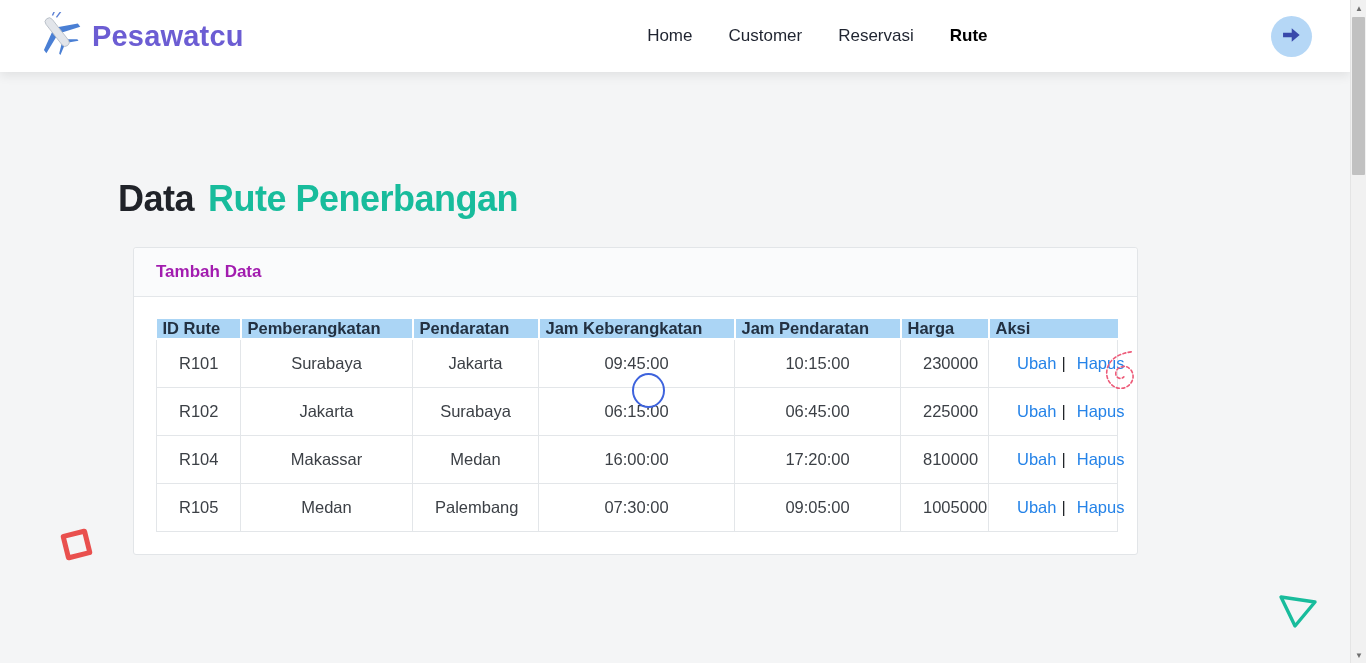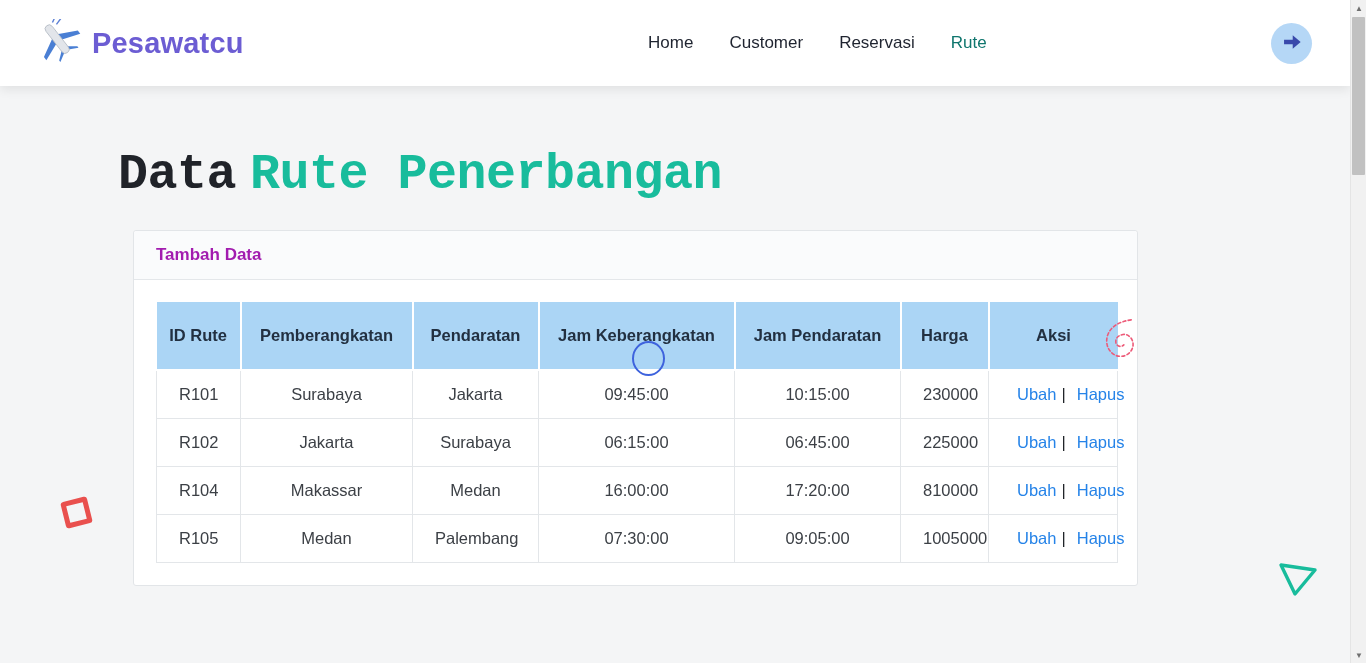--- a/index.html
+++ b/index.html
@@ -3,38 +3,38 @@
 <meta charset="utf-8">
 <style>
   * { box-sizing: border-box; margin: 0; padding: 0; }
   html,body { width:1366px; height:663px; overflow:hidden; }
   body { font-family:"Liberation Sans", sans-serif; background:#f4f5f6; position:relative; }
 
   .viewport { position:relative; width:1366px; height:663px; overflow:hidden; }
 
   
   .navbar {
-    height:86px; background:#ffffff; display:flex; align-items:center;
+    height:72px; background:#ffffff; display:flex; align-items:center;
     padding:0 38px 0 34px; width:1350px;
     box-shadow:0 4px 10px rgba(0,0,0,0.08);
     position:relative; z-index:5;
   }
   .brand { display:flex; align-items:center; gap:10px; cursor:pointer; }
   .brand-text { font-size:29px; font-weight:bold; color:#6c5dd3; letter-spacing:0.2px; }
   .main-nav { margin:4px auto; display:flex; align-items:center; gap:36px; padding-left:120px; }
   .nav-link { font-size:17px; color:#1f2430; text-decoration:none; cursor:pointer; }
-  .nav-link.active { color:#0f766e; }
+  .nav-link.active { color:#000000;font-weight:bold; }
   .arrow-btn {
     width:41px; height:41px; border-radius:50%; border:none; background:#b5d7f6;
     display:flex; align-items:center; justify-content:center; cursor:pointer; flex:0 0 auto;
   }
 
   
   .hero { position:relative; }
-  .page-title { margin:60px 0 0 118px; font-size:50px; font-weight:bold; color:#202329; letter-spacing:-0.5px;font-family:Liberation Mono, monospace; }
+  .page-title { margin:106px 0 0 118px; font-size:36px; font-weight:bold; color:#202329; letter-spacing:-0.5px; }
   .page-title .accent { color:#18bc9c; margin-left:14px; }
 
   
   .deco { position:absolute; pointer-events:none; }
   .deco-circle { left:632px; top:195px; width:33px; height:35px; border:2.5px solid #3e63dd; border-radius:50%; }
   .deco-spiral { left:1099px; top:168px; }
   .deco-square { left:63px; top:353px; width:27px; height:27px; border:5px solid #e9504e; border-radius:3px; transform:rotate(-14deg); }
   .deco-triangle { left:1276px; top:413px; }
 
   
@@ -45,21 +45,21 @@
   .card-header {
     background:#fafbfc; border-bottom:1px solid #e4e7ea; padding:14px 22px; border-radius:3px 3px 0 0;
   }
   .add-link { color:#a21caf; font-weight:bold; font-size:17px; text-decoration:none; cursor:pointer; }
   .card-body { padding:22px; }
 
   
   table.routes { border-collapse:collapse; width:961px; table-layout:fixed; }
   .routes thead th {
     background:#abd5f5; color:#223041; font-weight:bold; font-size:16.5px;
-    padding:24px 6px; text-align:center;
+    padding:0 6px; text-align:left;
     border-left:2px solid #ffffff; border-bottom:2px solid #ffffff;
   }
   .routes thead th:first-child { border-left:none; }
   .routes tbody td {
     border:1px solid #e3e6e9; background:#ffffff; color:#3c4046;
     font-size:16.5px; padding:14px 22px; text-align:center;
   }
   .action-link { color:#2583e8; text-decoration:none; cursor:pointer;margin-left:6px; }
   .action-sep { color:#212529; margin:0 5px; }
 

